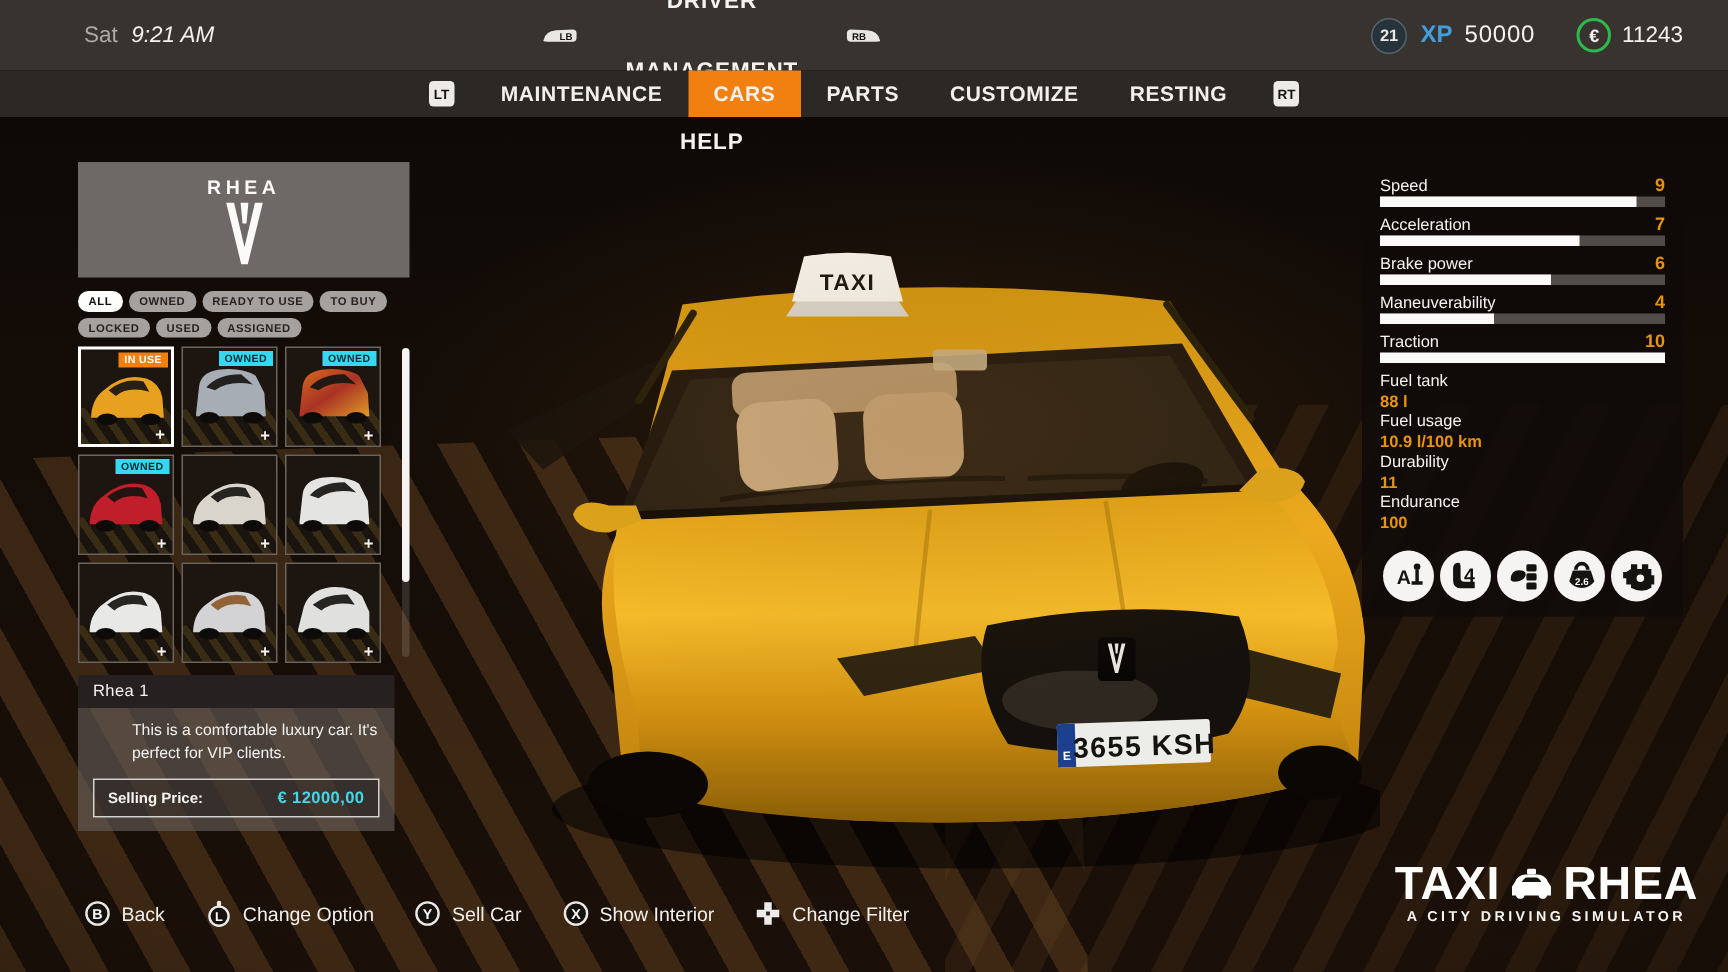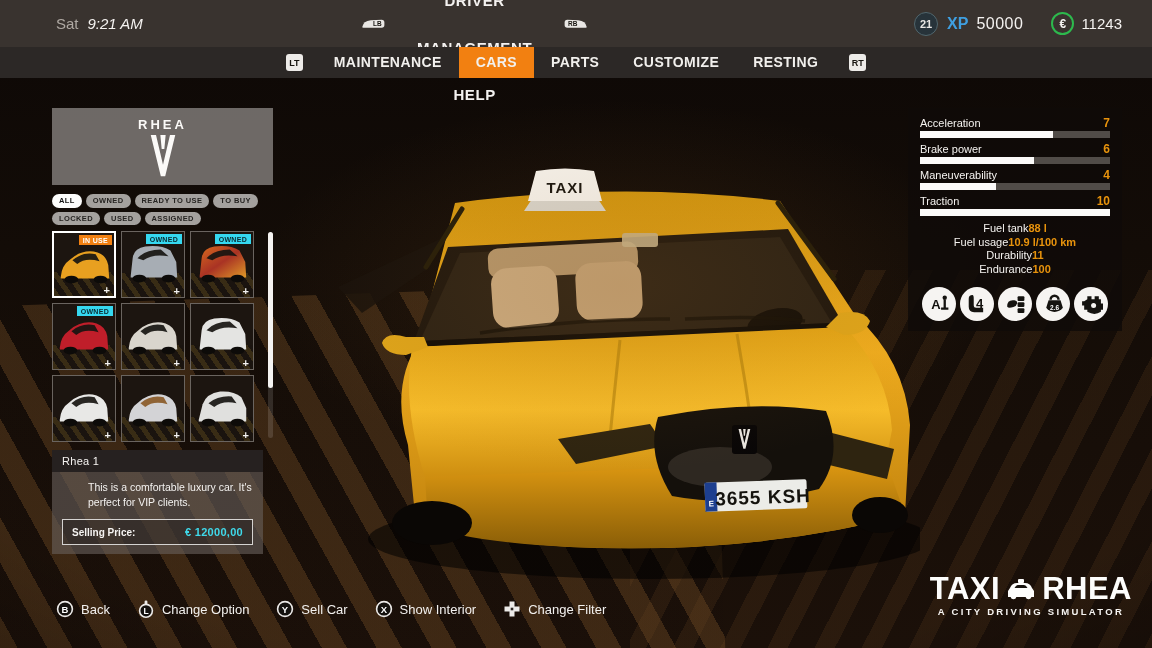--- a/index.html
+++ b/index.html
@@ -72,21 +72,21 @@
   .price-value{font-size:11px;font-weight:700;color:#3FD9EA;letter-spacing:.3px;}
   
   .stats-panel{position:absolute;left:908px;top:108px;width:214px;background:rgba(16,11,8,.84);
     padding:8px 12px 10px;box-sizing:border-box;z-index:4;}
   .stat-top{display:flex;justify-content:space-between;align-items:baseline;}
   .stat-label{font-size:11px;color:#F5F3F0;}
   .stat-value{font-size:12px;font-weight:700;color:#E8930C;}
   .bar{height:7px;background:#514C48;margin:1px 0 4px;}
   .bar-fill{height:100%;background:#FBFAF9;}
   .details{margin-top:6px;}
-  .detail{display:flex;justify-content:center;font-size:11px;line-height:13.5px;}
+  .detail{display:flex;justify-content:flex-end;font-size:11px;line-height:13.5px;flex-direction:column;}
   .d-label{color:#F5F3F0;}
   .d-value{color:#E8930C;font-weight:700;}
   .features{margin-top:11px;display:flex;justify-content:space-between;padding:0 2px;}
   .feat{width:34px;height:34px;border-radius:50%;background:#F6F4F2;display:flex;align-items:center;justify-content:center;}
   .feat svg{width:23px;height:23px;}
   
   .controls{position:absolute;left:56px;top:600px;display:flex;align-items:center;gap:27px;z-index:5;}
   .ctrl{display:flex;align-items:center;gap:7px;cursor:pointer;}
   .ctrl-icon svg{width:18px;height:18px;display:block;}
   .ctrl-label{font-size:13px;color:#F2F0EE;}
@@ -348,20 +348,29 @@
         <span class="price-label">Selling Price:</span>
         <span class="price-value">€ 12000,00</span>
       </div>
     </div>
   </div>
 
   <div class="stats-panel">
     <div>
         <div class="stat">
           <div class="stat-top">
+            <span class="stat-label">Speed</span>
+            <span class="stat-value">9</span>
+          </div>
+          <div class="bar">
+            <div class="bar-fill" style="width: 90%;"></div>
+          </div>
+        </div>
+        <div class="stat">
+          <div class="stat-top">
             <span class="stat-label">Acceleration</span>
             <span class="stat-value">7</span>
           </div>
           <div class="bar">
             <div class="bar-fill" style="width: 70%;"></div>
           </div>
         </div>
         <div class="stat">
           <div class="stat-top">
             <span class="stat-label">Brake power</span>

